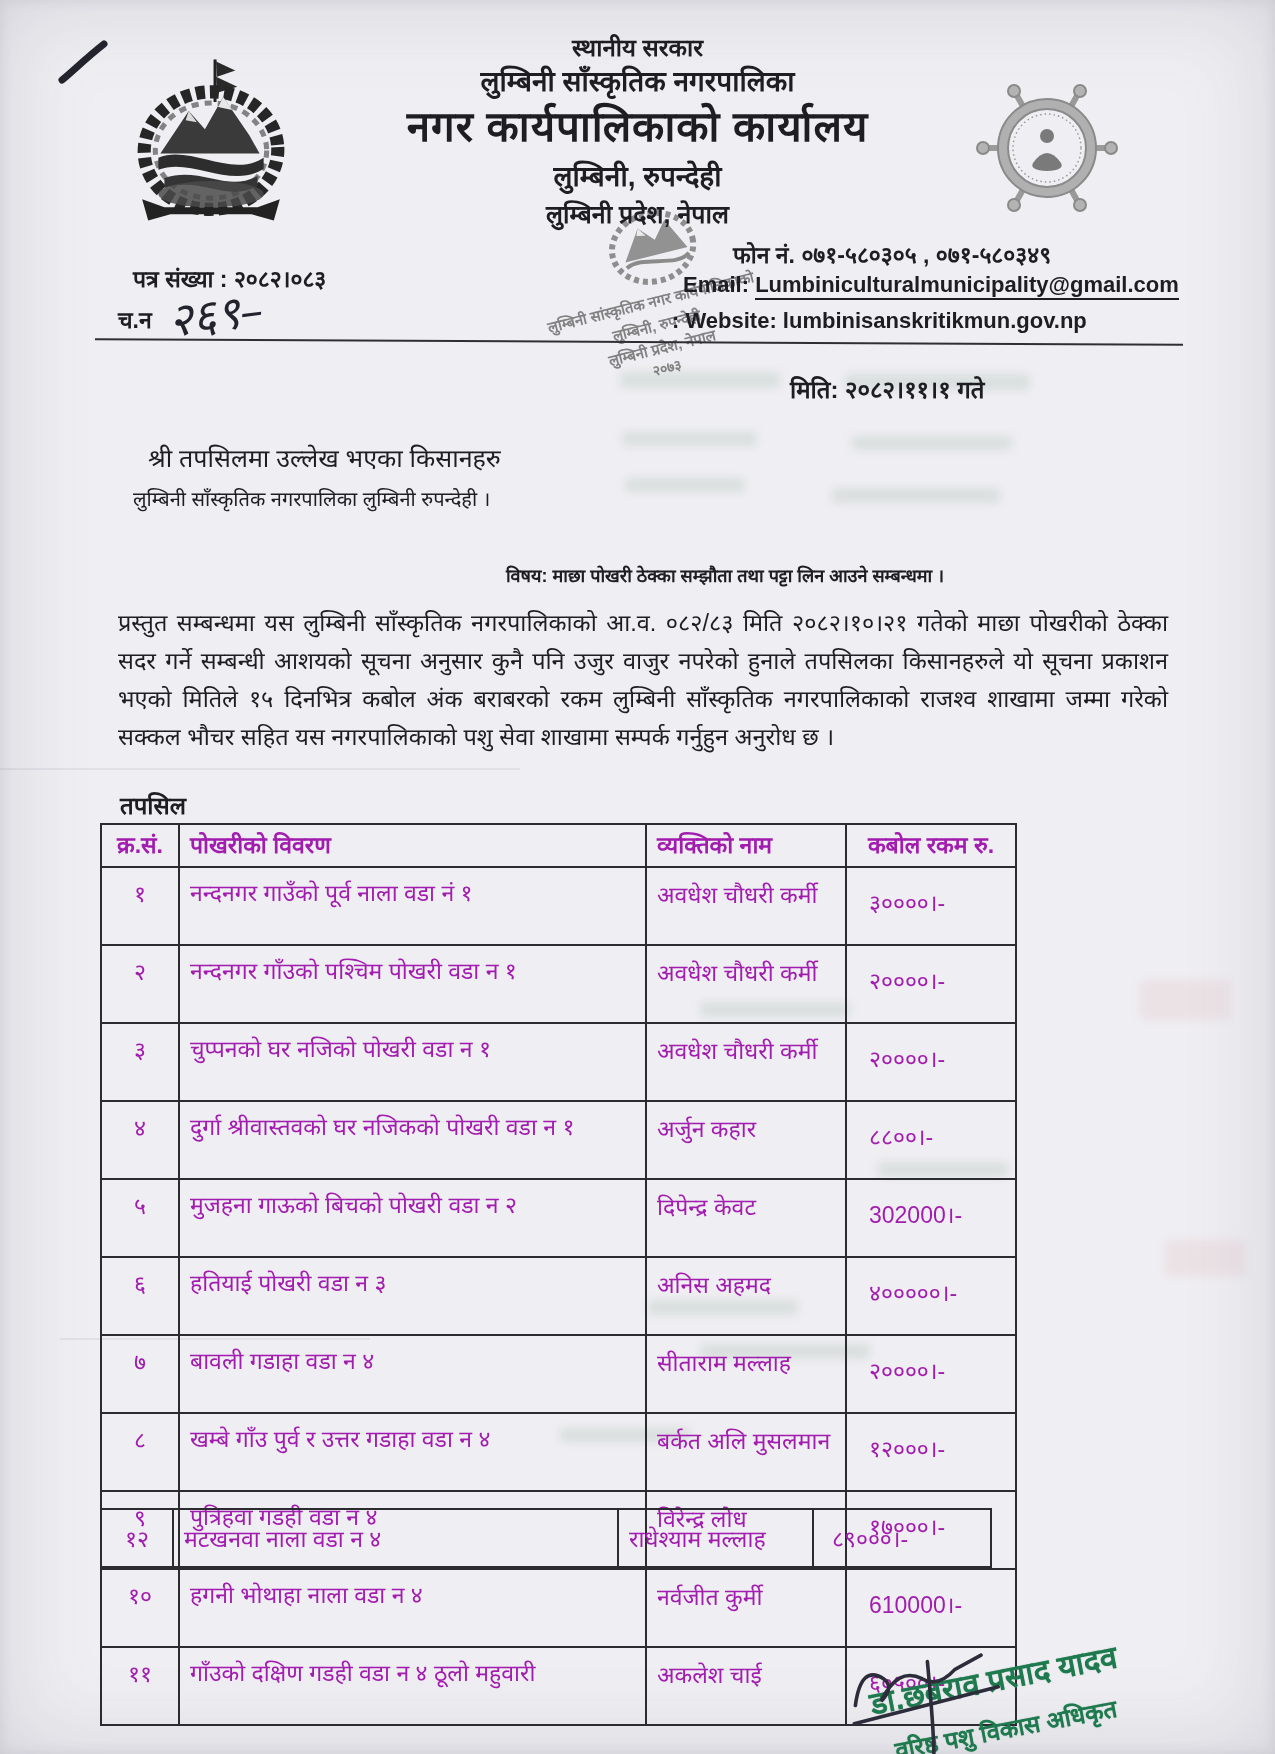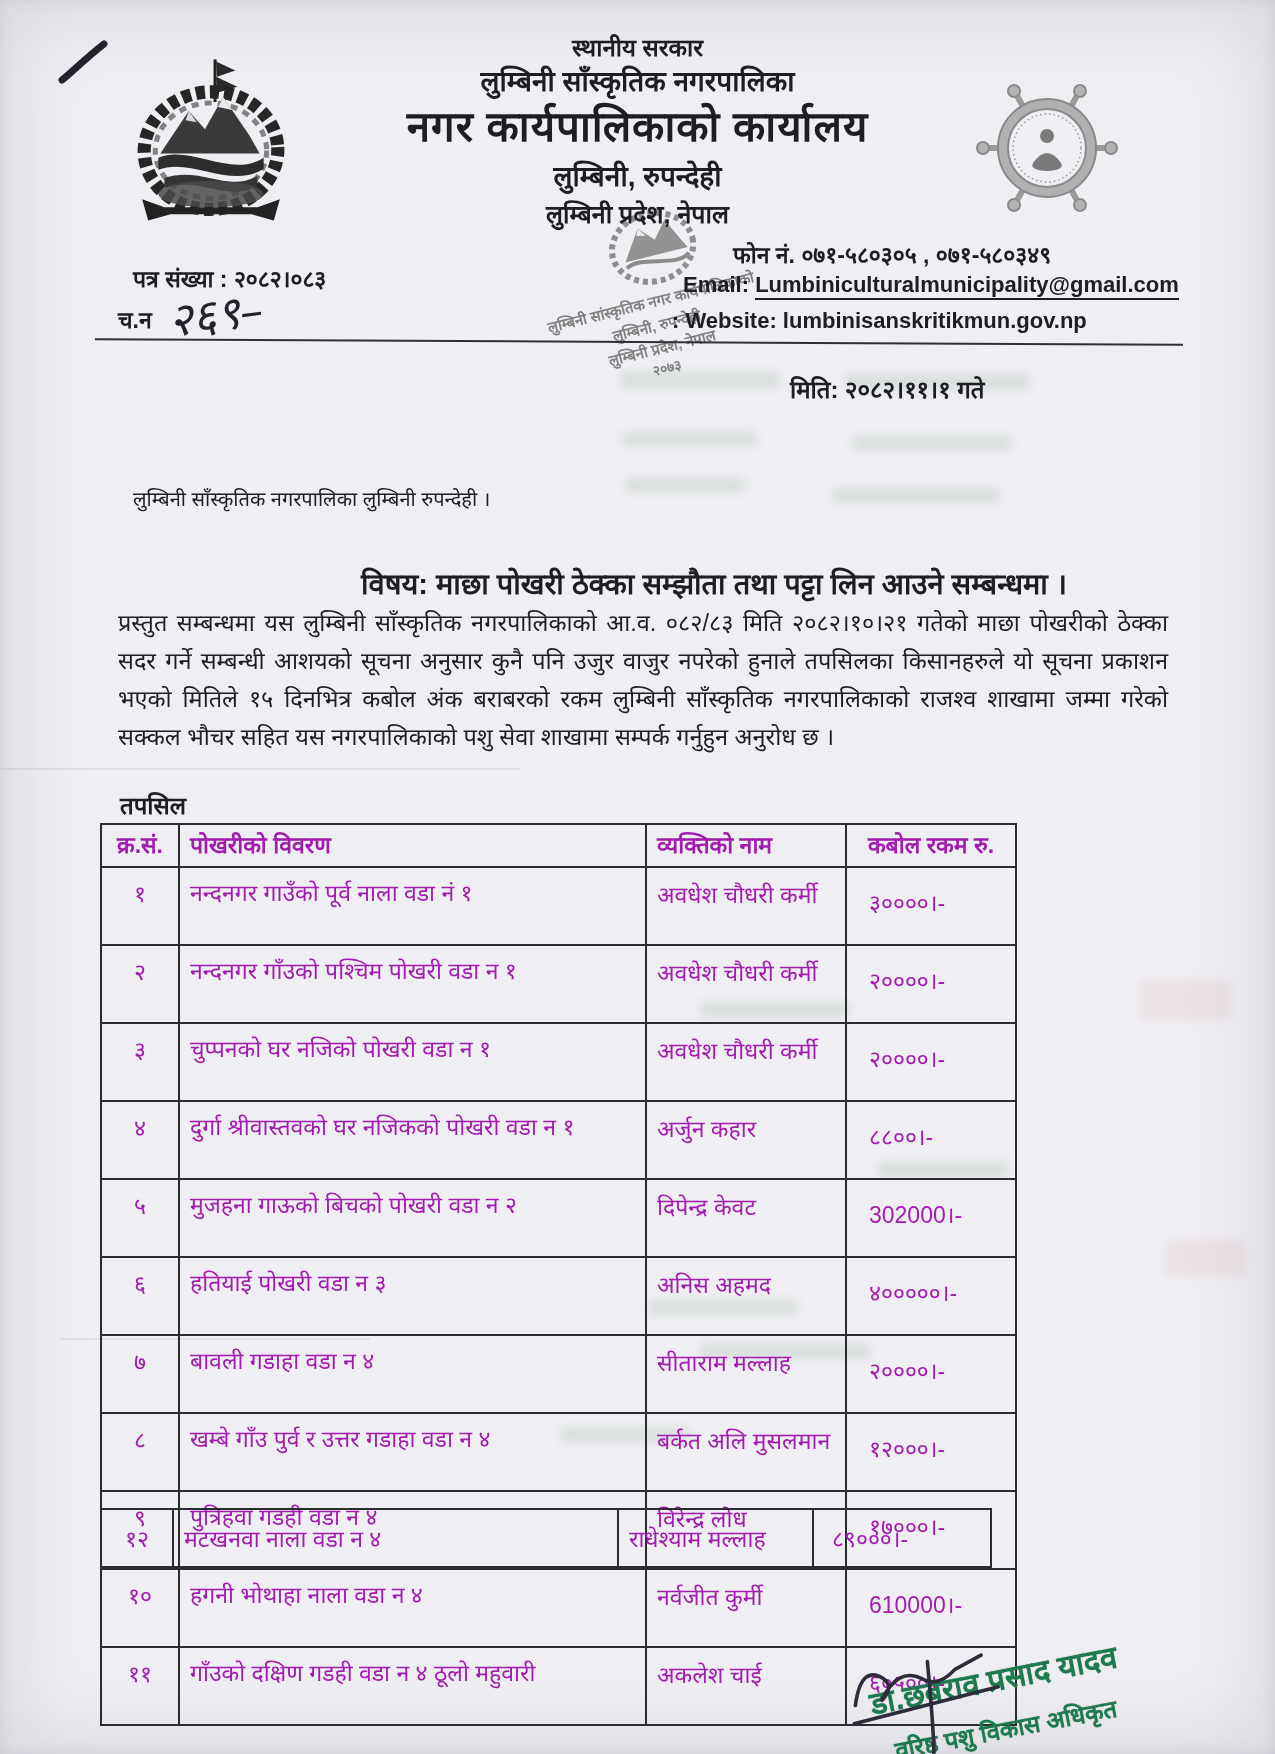--- a/index.html
+++ b/index.html
@@ -26,21 +26,21 @@
            transform:rotate(-7deg);color:#23232e;}
   #phone{left:733px;top:238px;font-size:23px;font-weight:700;}
   #email-row{left:683px;top:272px;font-size:22px;font-weight:700;}
   #email-row .u{border-bottom:2.5px solid #1d1d22;padding-bottom:1px;}
   #web-row{left:672px;top:308px;font-size:22px;font-weight:700;}
   #rule{left:95px;top:341px;width:1088px;border-top:2.5px solid #2f2f33;transform:rotate(.3deg);}
   #date{left:790px;top:372px;font-size:24px;font-weight:600;}
   
   #addr1{left:148px;top:440px;font-size:25px;}
   #addr2{left:133px;top:485px;font-size:20px;}
-  #subject{left:329px;top:563px;width:770px;text-align:center;font-size:29px;font-weight:600;}
+  #subject{left:340px;top:563px;width:770px;text-align:center;font-size:18px;font-weight:600;}
   #body-par{left:118px;top:604px;width:1050px;font-size:23.5px;line-height:38px;text-align:justify;}
   #tapsil{left:120px;top:788px;font-size:24px;font-weight:600;}
   
   table{border-collapse:collapse;table-layout:fixed;font-size:23px;color:#a21caf;}
   td,th{border:2px solid #2c2c30;padding:5px 10px;overflow:hidden;white-space:nowrap;}
   #t1{left:100px;top:823px;width:915px;}
   #t1 th{height:34px;text-align:left;font-weight:600;vertical-align:middle;padding-top:2px;}
   #t1 td{height:53px;vertical-align:top;}
   #t1 .c-sn{text-align:center;padding-top:9px;}
   #t1 .c-desc{padding-top:8px;}
@@ -161,20 +161,21 @@
     <span class="u">Lumbiniculturalmunicipality@gmail.com</span>
   </div>
   <div id="web-row" class="abs">
     <span>: Website:</span>
     <span>lumbinisanskritikmun.gov.np</span>
   </div>
 
   <div id="rule" class="abs"></div>
   <div id="date" class="abs">मिति: २०८२।११।१ गते</div>
 
+  <div id="addr1" class="abs">श्री  तपसिलमा उल्लेख भएका किसानहरु</div>
   <div id="addr2" class="abs">लुम्बिनी साँस्कृतिक नगरपालिका लुम्बिनी रुपन्देही ।</div>
 
   <div id="subject" class="abs">विषय: माछा पोखरी ठेक्का सम्झौता तथा पट्टा लिन आउने सम्बन्धमा ।</div>
   <div id="body-par" class="abs">प्रस्तुत सम्बन्धमा यस लुम्बिनी साँस्कृतिक नगरपालिकाको आ.व. ०८२/८३ मिति २०८२।१०।२१ गतेको माछा पोखरीको ठेक्का सदर गर्ने सम्बन्धी आशयको सूचना अनुसार कुनै पनि उजुर वाजुर नपरेको हुनाले तपसिलका किसानहरुले यो सूचना प्रकाशन भएको मितिले १५ दिनभित्र कबोल अंक बराबरको रकम लुम्बिनी साँस्कृतिक नगरपालिकाको राजश्व शाखामा जम्मा गरेको सक्कल भौचर सहित यस नगरपालिकाको पशु सेवा शाखामा सम्पर्क गर्नुहुन अनुरोध छ ।</div>
   <div id="tapsil" class="abs">तपसिल</div>
 
   <table id="t1" class="abs">
     <colgroup>
         <col style="width:78px">
         <col style="width:467px">

